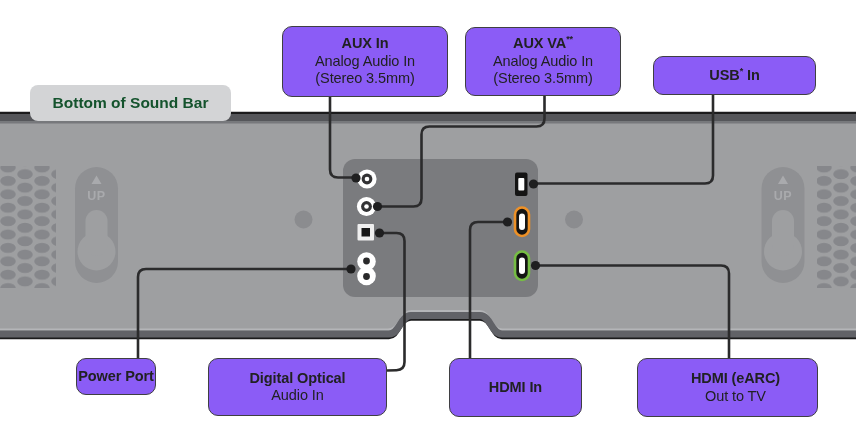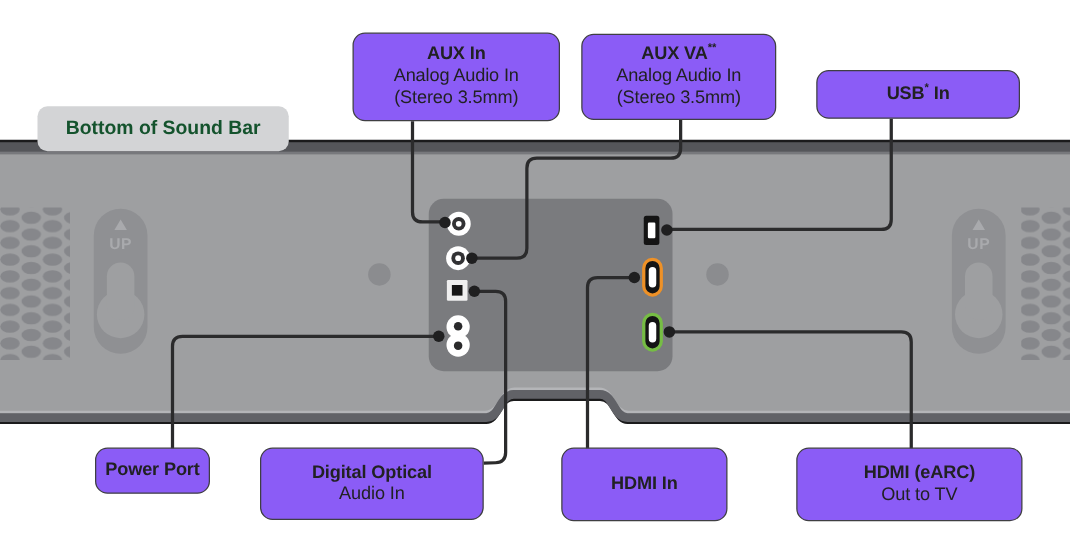--- a/index.html
+++ b/index.html
@@ -30,21 +30,21 @@
     font-size: 14.5px;
     line-height: 17.5px;
     letter-spacing: -0.1px;
   }
   .co .t { font-weight: 700; }
   .co sup { font-size: 9px; line-height: 0; vertical-align: super; font-weight: 700; }
 
   #co-aux-in   { left: 282px; top: 26px;  width: 166px; height: 71px; }
   #co-aux-va   { left: 465px; top: 27px;  width: 156px; height: 69px; text-align: center; }
   #co-usb      { left: 653px; top: 56px;  width: 163px; height: 39px; }
-  #co-power    { left: 76px;  top: 358px; width: 92px;  height: 37px; }
+  #co-power    { left: 76px;  top: 358px; width: 80px;  height: 37px; }
   #co-optical  { left: 208px; top: 358px; width: 179px; height: 58px; }
   #co-hdmi-in  { left: 449px; top: 358px; width: 133px; height: 59px; }
   #co-hdmi-earc{ left: 637px; top: 358px; width: 181px; height: 59px; padding-left: 16px; }
 
   
   #diagram-label {
     position: absolute;
     z-index: 2;
     left: 30px; top: 57px; width: 201px; height: 36px;
     box-sizing: border-box;

